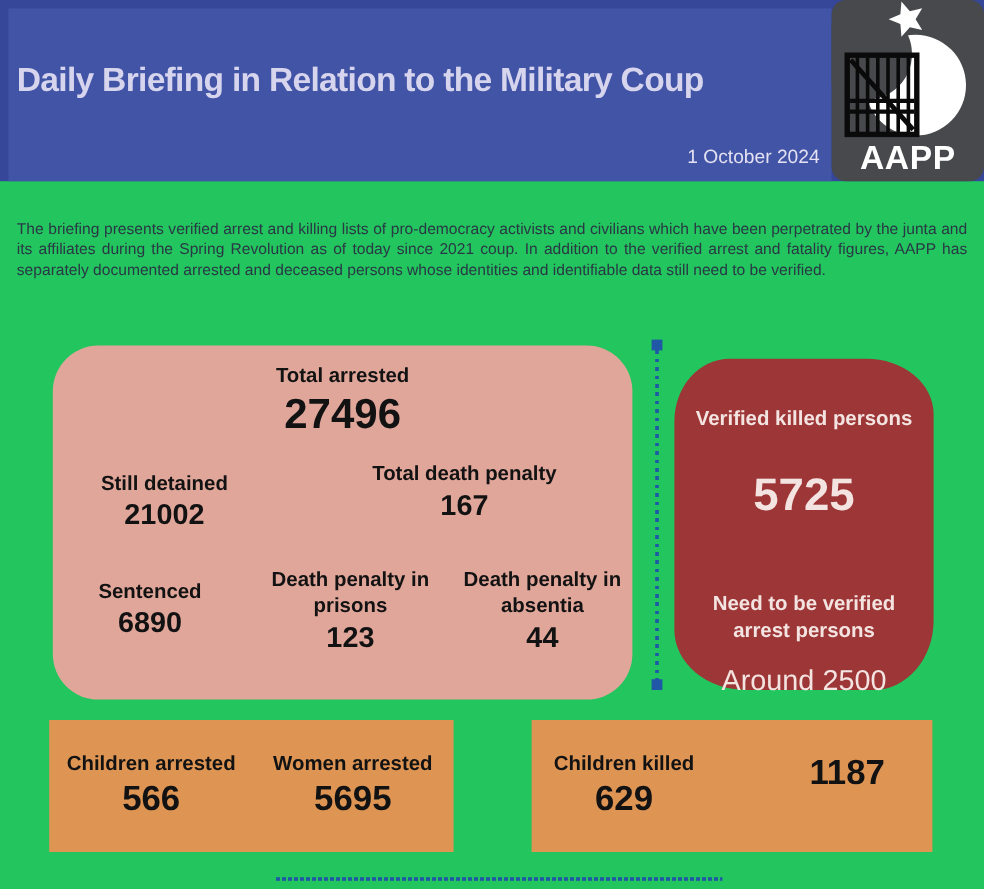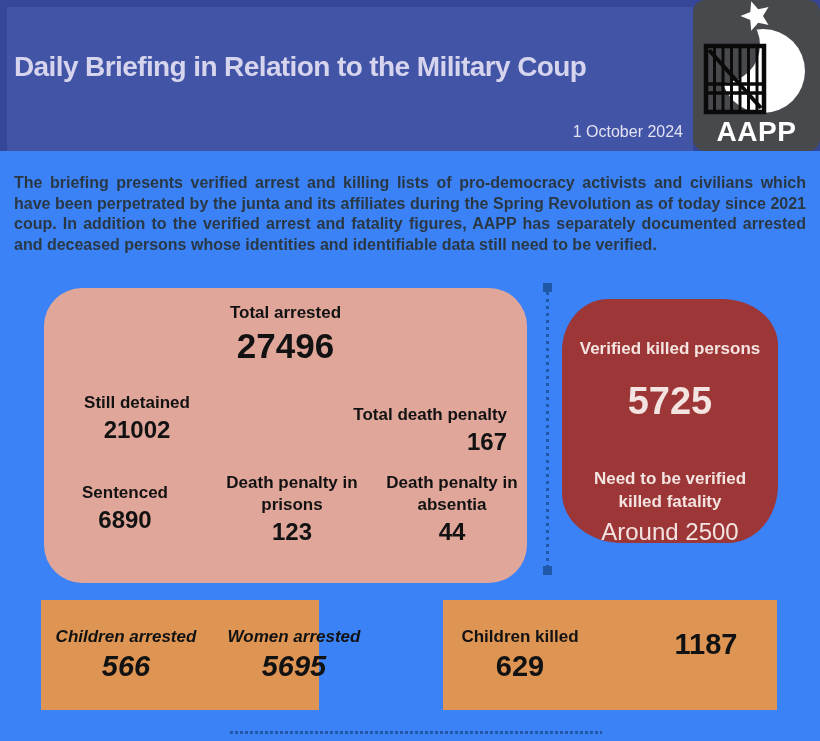--- a/index.html
+++ b/index.html
@@ -1,57 +1,57 @@
 <!DOCTYPE html>
 <html><head>
 <meta charset="utf-8">
 <style>
   * { margin:0; padding:0; box-sizing:border-box; }
   html,body { width:820px; height:741px; }
   body { font-family:"Liberation Sans","DejaVu Sans",sans-serif; }
 
-  .page { position:relative; width:820px; height:741px; background:#3b82f6; overflow:hidden; }
+  .page { position:relative; width:820px; height:741px; background:#22c55e; overflow:hidden; }
 
   
   .header { position:absolute; left:0; top:0; width:820px; height:151px; background:#36479a; }
   .header-inner { position:absolute; left:7px; top:7px; right:127px; bottom:0; background:#4254a6; }
   .page-title { position:absolute; left:7px; top:44px; width:660px;
                 font-size:28px; font-weight:bold; letter-spacing:-0.6px; color:#d7d5ee; }
   .date-label { position:absolute; right:10px; top:116px; font-size:16px; color:#e3e1f2; }
 
   
   .logo { position:absolute; right:0; top:0; width:127px; height:151px; background:#47494c;border-radius:12px; }
   .logo svg { position:absolute; left:0; top:0; }
   .logo-text { position:absolute; left:0; top:116px; width:100%; text-align:center;
                font-size:28px; font-weight:800; letter-spacing:0.5px; color:#ffffff; }
 
   
-  .intro { position:absolute; left:14px; top:173px; width:792px;
-           font-size:16px; line-height:1.29; text-align:justify; color:#2a3845;font-weight:bold; }
+  .intro { position:absolute; left:14px; top:183px; width:792px;
+           font-size:13px; line-height:1.29; text-align:justify; color:#2a3845; }
 
   
   .arrest-panel { position:absolute; left:44px; top:288px; width:483px; height:295px;
                   background:#e0a69a; border-radius:38px;padding-left:32px; }
-  .killed-panel { position:absolute; left:562px; top:299px; width:216px; height:244px;
+  .killed-panel { position:absolute; left:562px; top:299px; width:216px; height:276px;
                   background:#9d3636; color:#f3e4e1;
                   border-radius:46px 56px 50px 60px / 52px 46px 58px 50px;
-                  display:flex; flex-direction:column; align-items:center; text-align:center; }
+                  display:flex; flex-direction:column; align-items:center; text-align:center;gap:12px; }
   .orange-panel { position:absolute; top:600px; height:110px; background:#de9554; }
-  .orange-left  { left:41px;  width:278px;font-style:italic; }
+  .orange-left  { left:41px;  width:337px; }
   .orange-right { left:443px; width:334px;padding-left:44px; }
 
   
   .stat { position:absolute; text-align:center; color:#121212; }
   .stat-label { font-size:17px; font-weight:bold; line-height:1.3; }
   .stat-value { font-size:24px; font-weight:bold; line-height:1.15; margin-top:2px; }
   .stat-value.xl { font-size:35px; }
 
   #stat-total      { left:0;   right:0;     top:14px; }
   #stat-detained   { left:13px;  width:160px; top:104px; }
-  #stat-total-dp   { left:223px; width:240px; top:116px;text-align:right; }
+  #stat-total-dp   { left:223px; width:240px; top:96px; }
   #stat-sentenced  { left:1px;   width:160px; top:194px; }
   #stat-dp-prisons { left:178px; width:140px; top:184px; }
   #stat-dp-absent  { left:333px; width:150px; top:184px; }
 
   .killed-panel .stat-k-label { font-size:17px; font-weight:bold; line-height:1.4; }
   #k-verified-label { margin-top:38px; }
   #k-verified-value { font-size:38px; font-weight:bold; line-height:1.1; margin-top:20px; }
   #k-need-label     { margin-top:44px; width:190px; }
   #k-need-value     { font-size:24px; font-weight:normal; line-height:1.1; margin-top:5px; }
 
@@ -131,21 +131,21 @@
       <div class="stat-label">Death penalty in absentia</div>
       <div class="stat-value">44</div>
     </div>
   </section>
 
   <div class="divider-vert"></div>
 
   <section class="killed-panel">
     <div class="stat-k-label" id="k-verified-label">Verified killed persons</div>
     <div id="k-verified-value">5725</div>
-    <div class="stat-k-label" id="k-need-label">Need to be verified killed fatality</div>
+    <div class="stat-k-label" id="k-need-label">Need to be verified arrest persons</div>
     <div id="k-need-value">Around 2500</div>
   </section>
 
   <section class="orange-panel orange-left">
     <div class="stat" id="stat-children-arrested">
       <div class="stat-label">Children arrested</div>
       <div class="stat-value">566</div>
     </div>
     <div class="stat" id="stat-women-arrested">
       <div class="stat-label">Women arrested</div>

